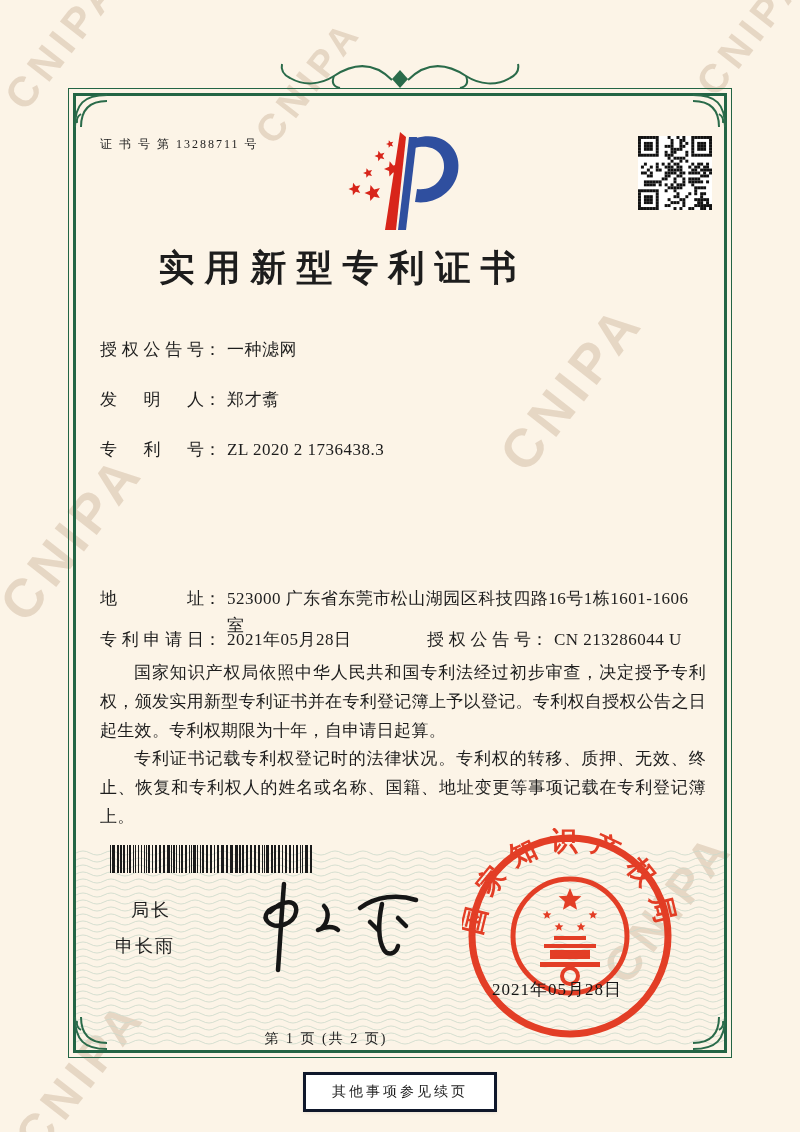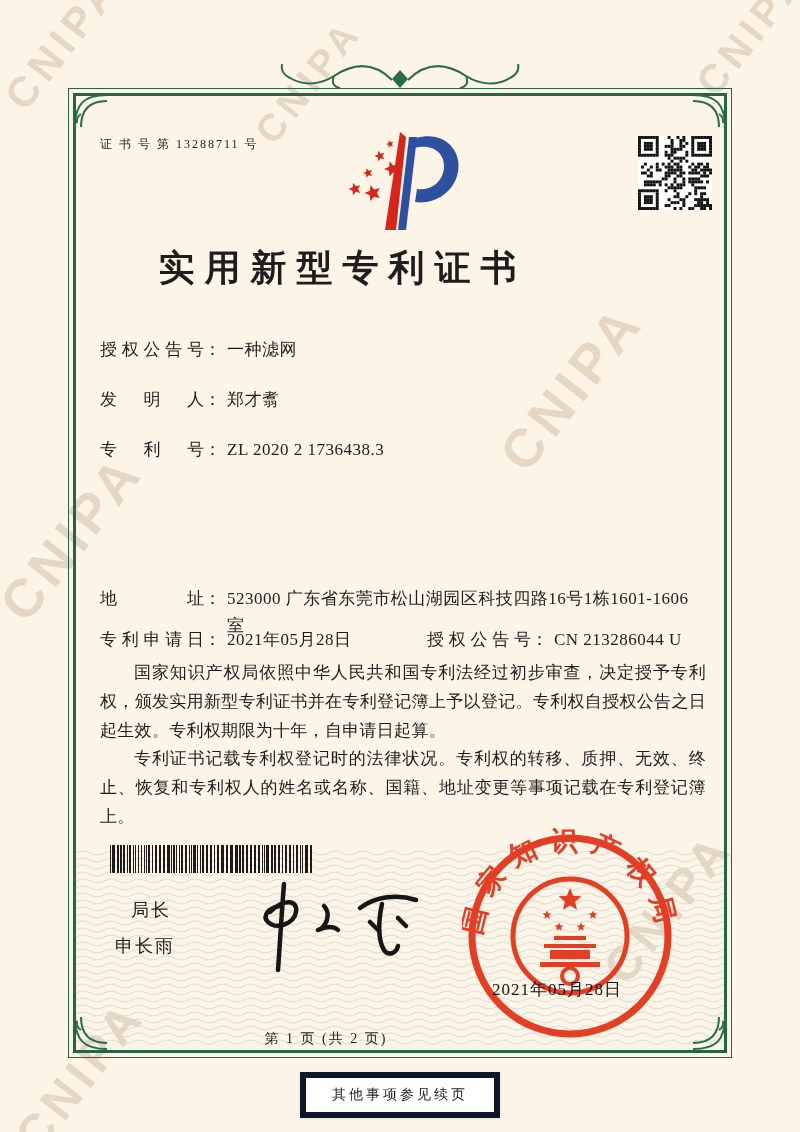--- a/index.html
+++ b/index.html
@@ -55,21 +55,21 @@
   .seal-date{
     position:absolute; left:492px; top:978px; z-index:5; font-size:17px;
     letter-spacing:1px; color:#161616; white-space:nowrap;
   }
   .page-info{
     position:absolute; left:0; top:1030px; width:652px; text-align:center;
     font-size:14px; letter-spacing:2px;
   }
   .note-box{
     position:absolute; left:50%; transform:translateX(-50%); top:1072px;
-    background:#ffffff; border:6px solid #0f172a; box-shadow:0 1px 3px rgba(0,0,0,0.08);
+    background:#ffffff; border:3px solid #0f172a; box-shadow:0 1px 3px rgba(0,0,0,0.08);
     padding:8px 26px; font-size:14px; letter-spacing:3px; z-index:4;
   }
   .ornament{position:absolute; z-index:3;}
   svg text{font-family:"Liberation Serif","DejaVu Serif",serif;}
 </style>
 </head>
 <body>
 
 <div class="page">
 

